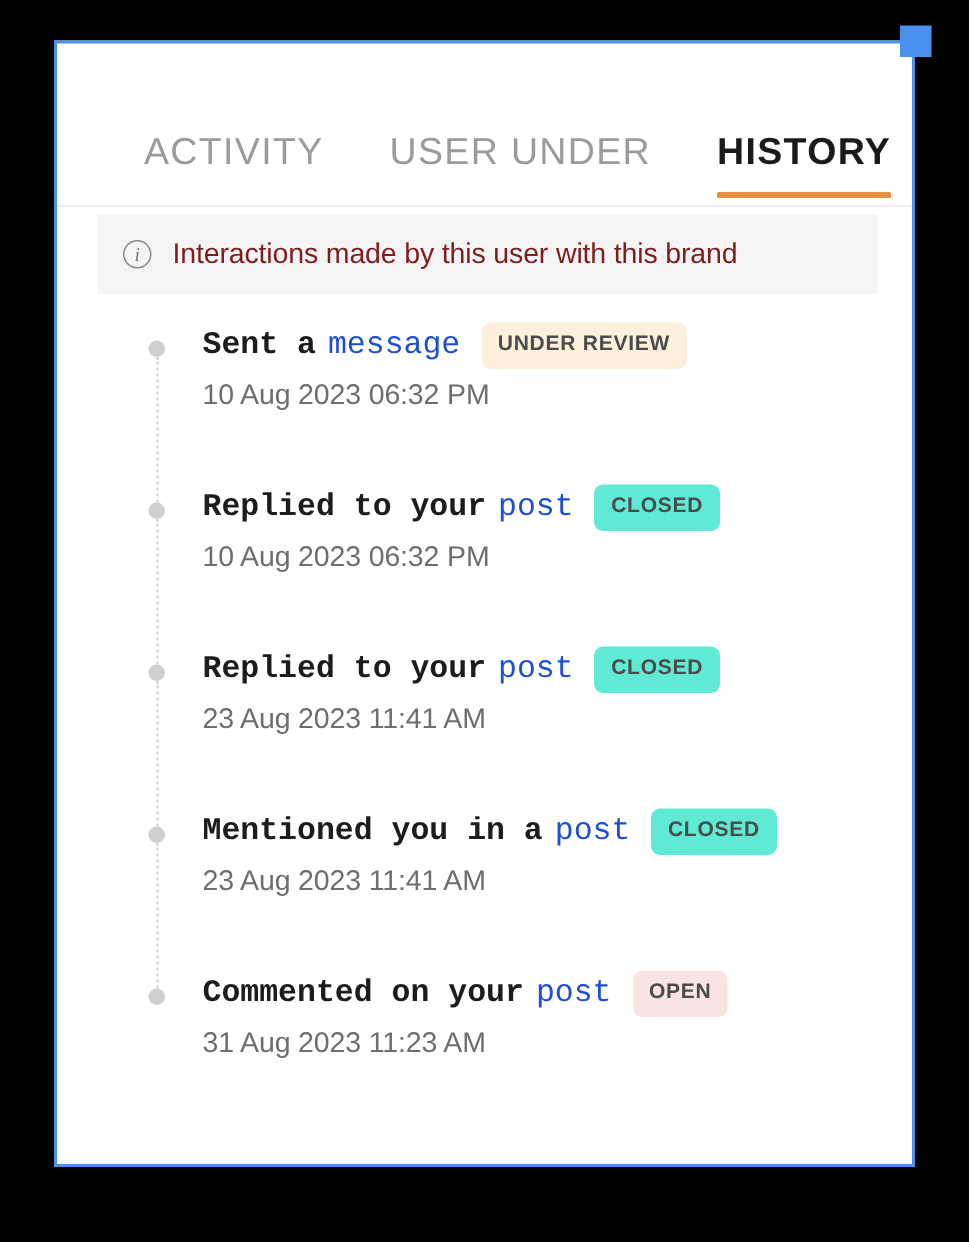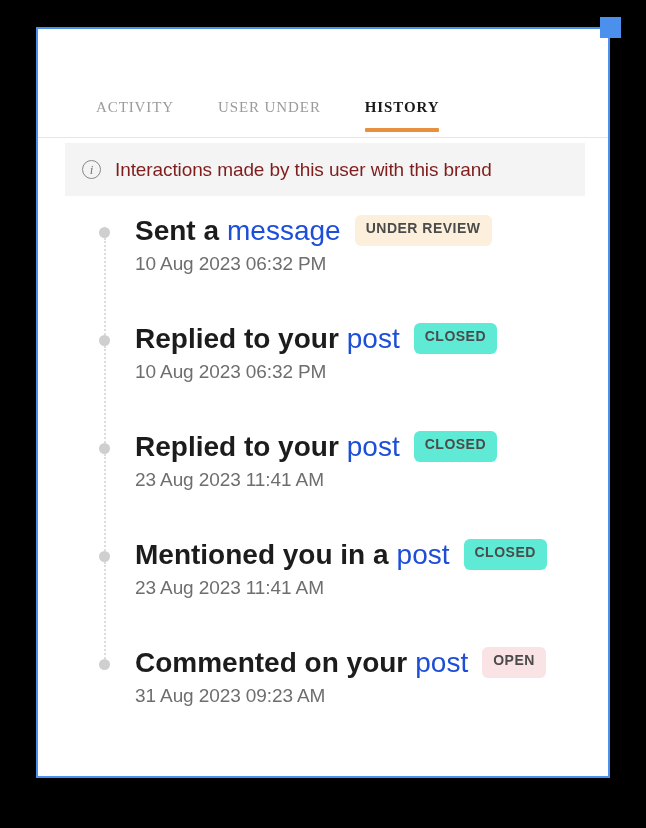--- a/index.html
+++ b/index.html
@@ -50,26 +50,26 @@
     width: 100%;
     height: 109px;
     padding-left: 58px;
     display: flex;
     align-items: flex-end;
   }
   .tab {
     position: relative;
     padding: 0 0 22px 0;
     margin-right: 44px;
-    font-size: 15px;
+    font-size: 25px;
     letter-spacing: 0.9px;
     color: #9b9b9b;
     background: none;
     border: none;
-    font-family: Liberation Serif, serif;
+    font-family: Liberation Sans, sans-serif;
     cursor: pointer;
     white-space: nowrap;
   }
   .tab.active {
     color: #1a1a1a;
     font-weight: bold;
   }
   .tab.active::after {
     content: "";
     position: absolute;
@@ -158,24 +158,25 @@
     z-index: 1;
   }
   .tl-item:last-child .tl-line { display: none; }
 
   .tl-head {
     display: flex;
     align-items: center;
     min-height: 33px;
   }
   .tl-title {
-    font-size: 28px;
+    font-size: 21px;
     color: #1c1c1c;
     font-weight: bold;
     white-space: nowrap;
+    font-family: Liberation Mono, monospace;
   }
   .tl-link {
     color: #1d4ed8;
     font-weight: normal;
     margin-left: 8px;
   }
   .tl-date {
     margin-top: 6px;
     font-size: 19px;
     color: #6e6e6e;
@@ -264,21 +265,21 @@
       </div>
 
       <div class="tl-item">
         <span class="tl-dot"></span>
 
         <div class="tl-head">
           <span class="tl-title">Commented on your</span>
           <a class="tl-title tl-link">post</a>
           <span class="badge badge-open">OPEN</span>
         </div>
-        <div class="tl-date">31 Aug 2023 09:23 AM</div>
+        <div class="tl-date">31 Aug 2023 11:23 AM</div>
       </div>
 
     </div>
   </div>
 
   <div class="resize-handle"></div>
 
 </div>
 
 </body></html>

